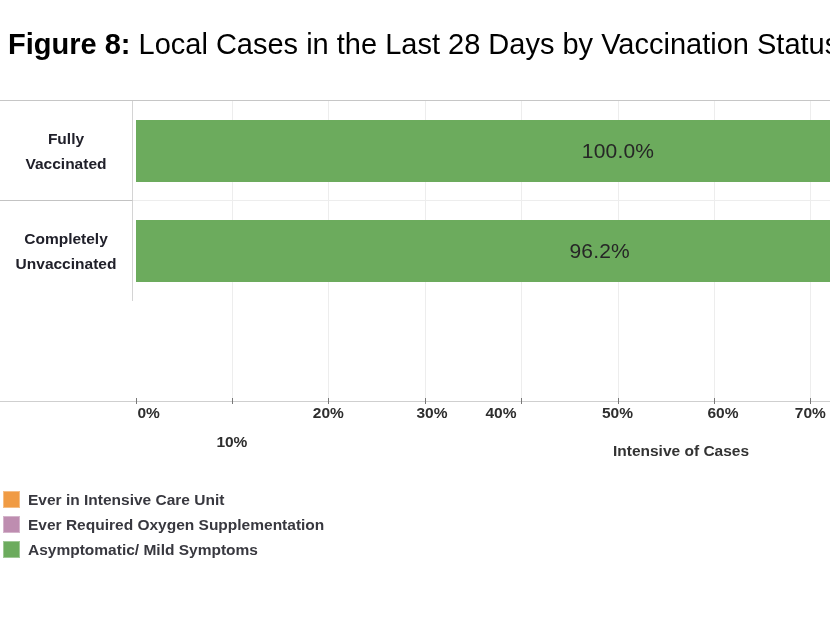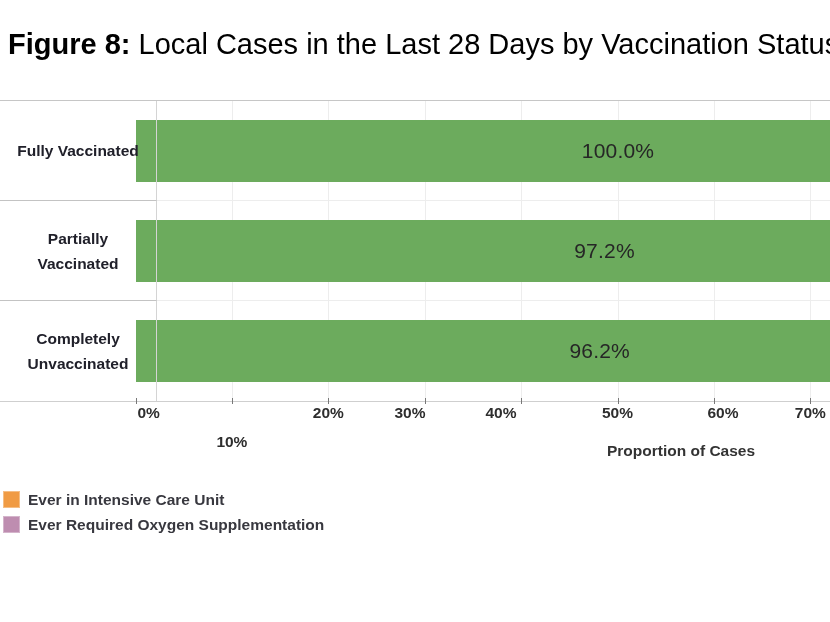--- a/index.html
+++ b/index.html
@@ -54,21 +54,21 @@
     position: relative;
     width: 830px;
     height: 100px;
     box-sizing: border-box;
   }
   .chart-row.divided { border-bottom: 1px solid #ededed; }
   .row-label {
     position: absolute;
     left: 0;
     top: 0;
-    width: 157px;
+    width: 133px;
     height: 100%;
     box-sizing: border-box;
     border-right: 1px solid #d4d4d4;
     display: flex;
     align-items: center;
     justify-content: center;
     text-align: center;
     font-size: 15.5px;
     font-weight: 700;
     line-height: 25px;
@@ -178,64 +178,60 @@
 
     <div class="chart-row divided">
       <div class="row-label">Fully Vaccinated</div>
       <div class="bar-track">
         <div class="bar" style="width: 964px; background: rgb(108, 171, 93);">
           <span class="bar-value">100.0%</span>
         </div>
       </div>
     </div>
 
-    <div class="chart-row divided">
-      <div class="row-label">Partially Vaccinated</div>
-      <div class="bar-track">
-        <div class="bar" style="width: 937.008px; background: rgb(108, 171, 93);">
-          <span class="bar-value">97.2%</span>
-        </div>
-      </div>
-    </div>
 
     <div class="chart-row">
       <div class="row-label">Completely Unvaccinated</div>
       <div class="bar-track">
         <div class="bar" style="width: 927.368px; background: rgb(108, 171, 93);">
           <span class="bar-value">96.2%</span>
         </div>
       </div>
     </div>
   </div>
 
   <div id="x-axis">
       <div class="tick-mark" style="left: 135.5px;"></div>
       <div class="tick-label first" style="left: 137.5px;">0%</div>
       <div class="tick-mark" style="left: 231.9px;"></div>
       <div class="tick-label" style="left: 231.9px; margin-top: 29px;">10%</div>
       <div class="tick-mark" style="left: 328.3px;"></div>
       <div class="tick-label" style="left: 328.3px;">20%</div>
       <div class="tick-mark" style="left: 424.7px;"></div>
-      <div class="tick-label" style="left: 410px; text-align: right;">30%</div>
+      <div class="tick-label" style="left: 432px; text-align: right;">30%</div>
       <div class="tick-mark" style="left: 521.1px;"></div>
       <div class="tick-label" style="left: 501px;">40%</div>
       <div class="tick-mark" style="left: 617.5px;"></div>
       <div class="tick-label" style="left: 617.5px;">50%</div>
       <div class="tick-mark" style="left: 713.9px;"></div>
       <div class="tick-label" style="left: 723px;">60%</div>
       <div class="tick-mark" style="left: 810.3px;"></div>
       <div class="tick-label" style="left: 810.3px;">70%</div>
     </div>
 
-  <div id="x-axis-title">Proportion of Cases</div>
+  <div id="x-axis-title">Intensive of Cases</div>
 
   <div id="legend">
     <div class="legend-item">
       <span class="legend-swatch" style="background: rgb(240, 155, 68);"></span>
       <span class="legend-label">Ever in Intensive Care Unit</span>
     </div>
     <div class="legend-item">
       <span class="legend-swatch" style="background: rgb(190, 141, 176);"></span>
       <span class="legend-label">Ever Required Oxygen Supplementation</span>
     </div>
+    <div class="legend-item">
+      <span class="legend-swatch" style="background: rgb(108, 171, 93);"></span>
+      <span class="legend-label">Asymptomatic/ Mild Symptoms</span>
+    </div>
   </div>
 
 </div>
 
 </body></html>

